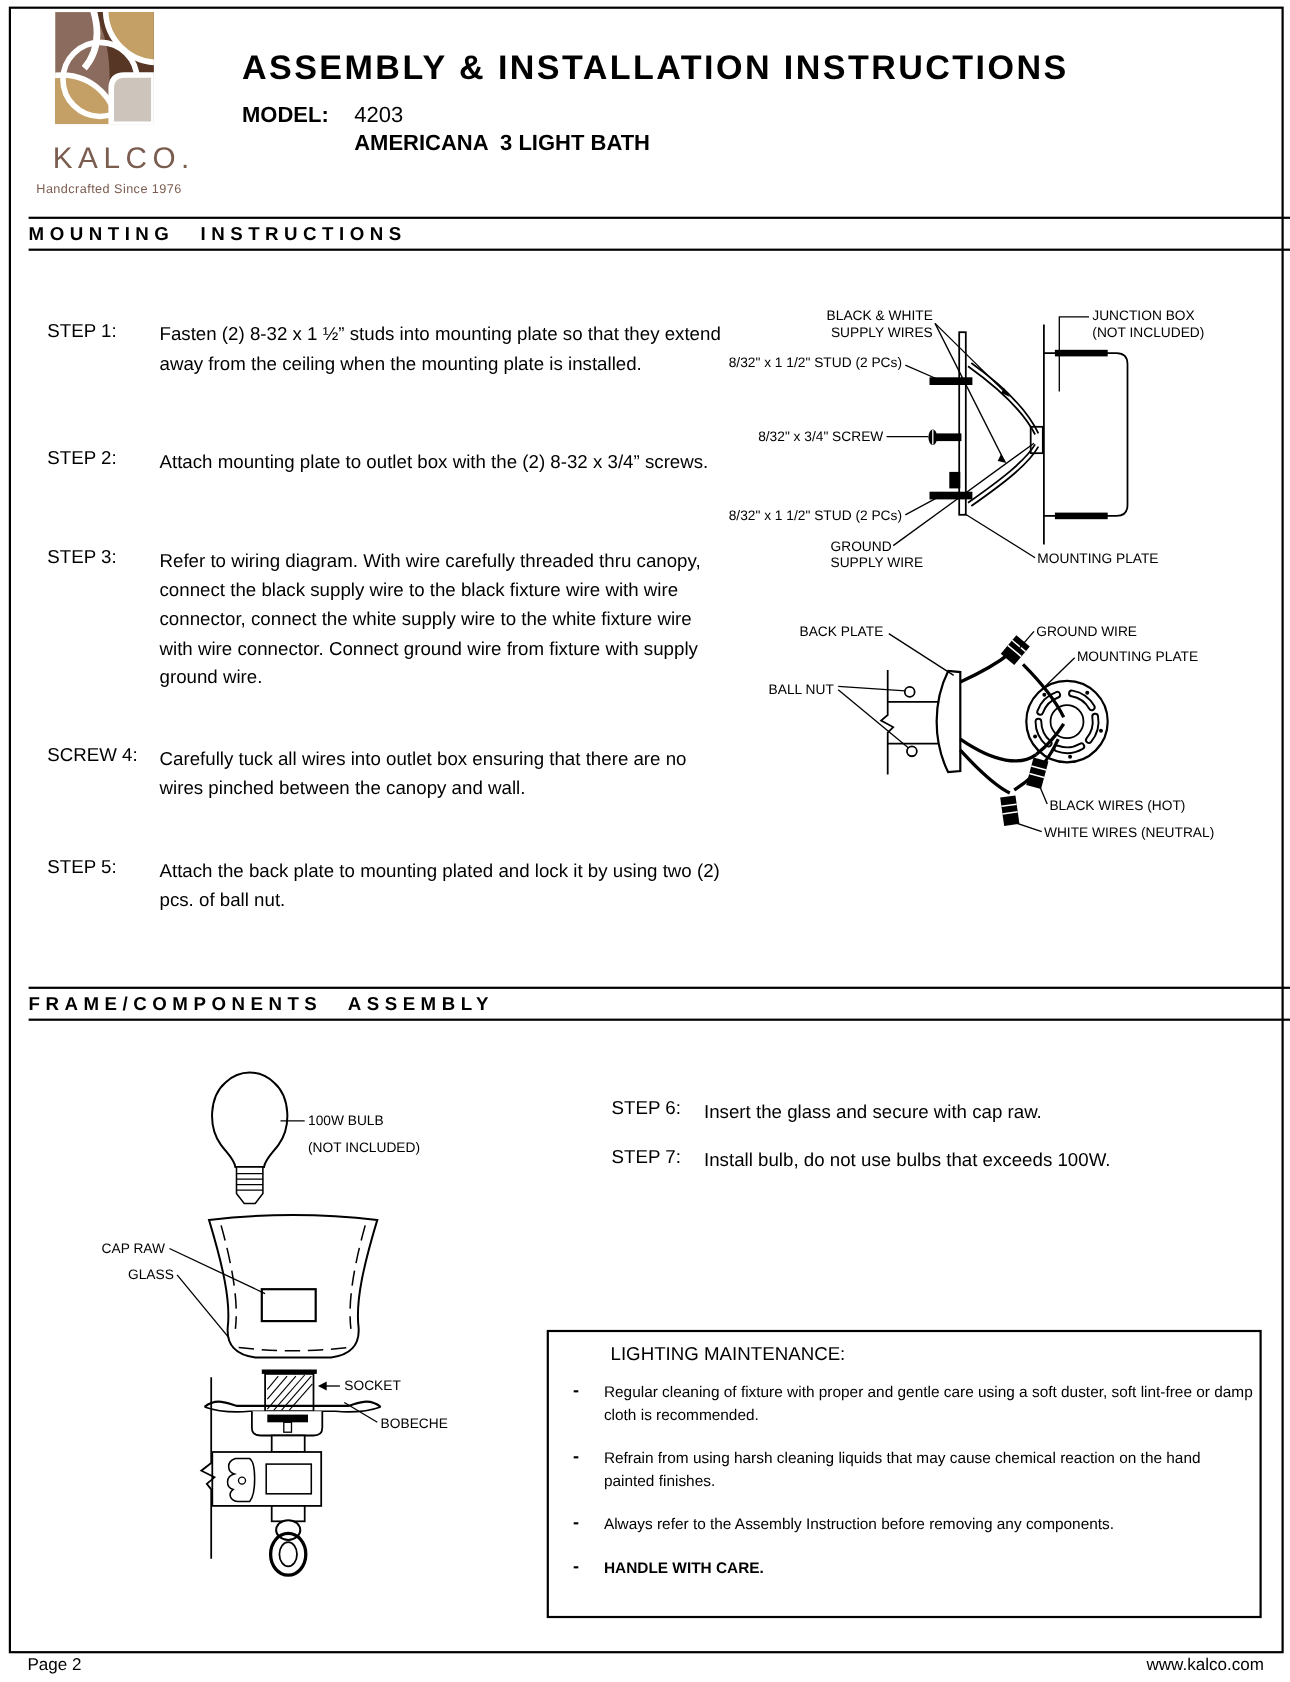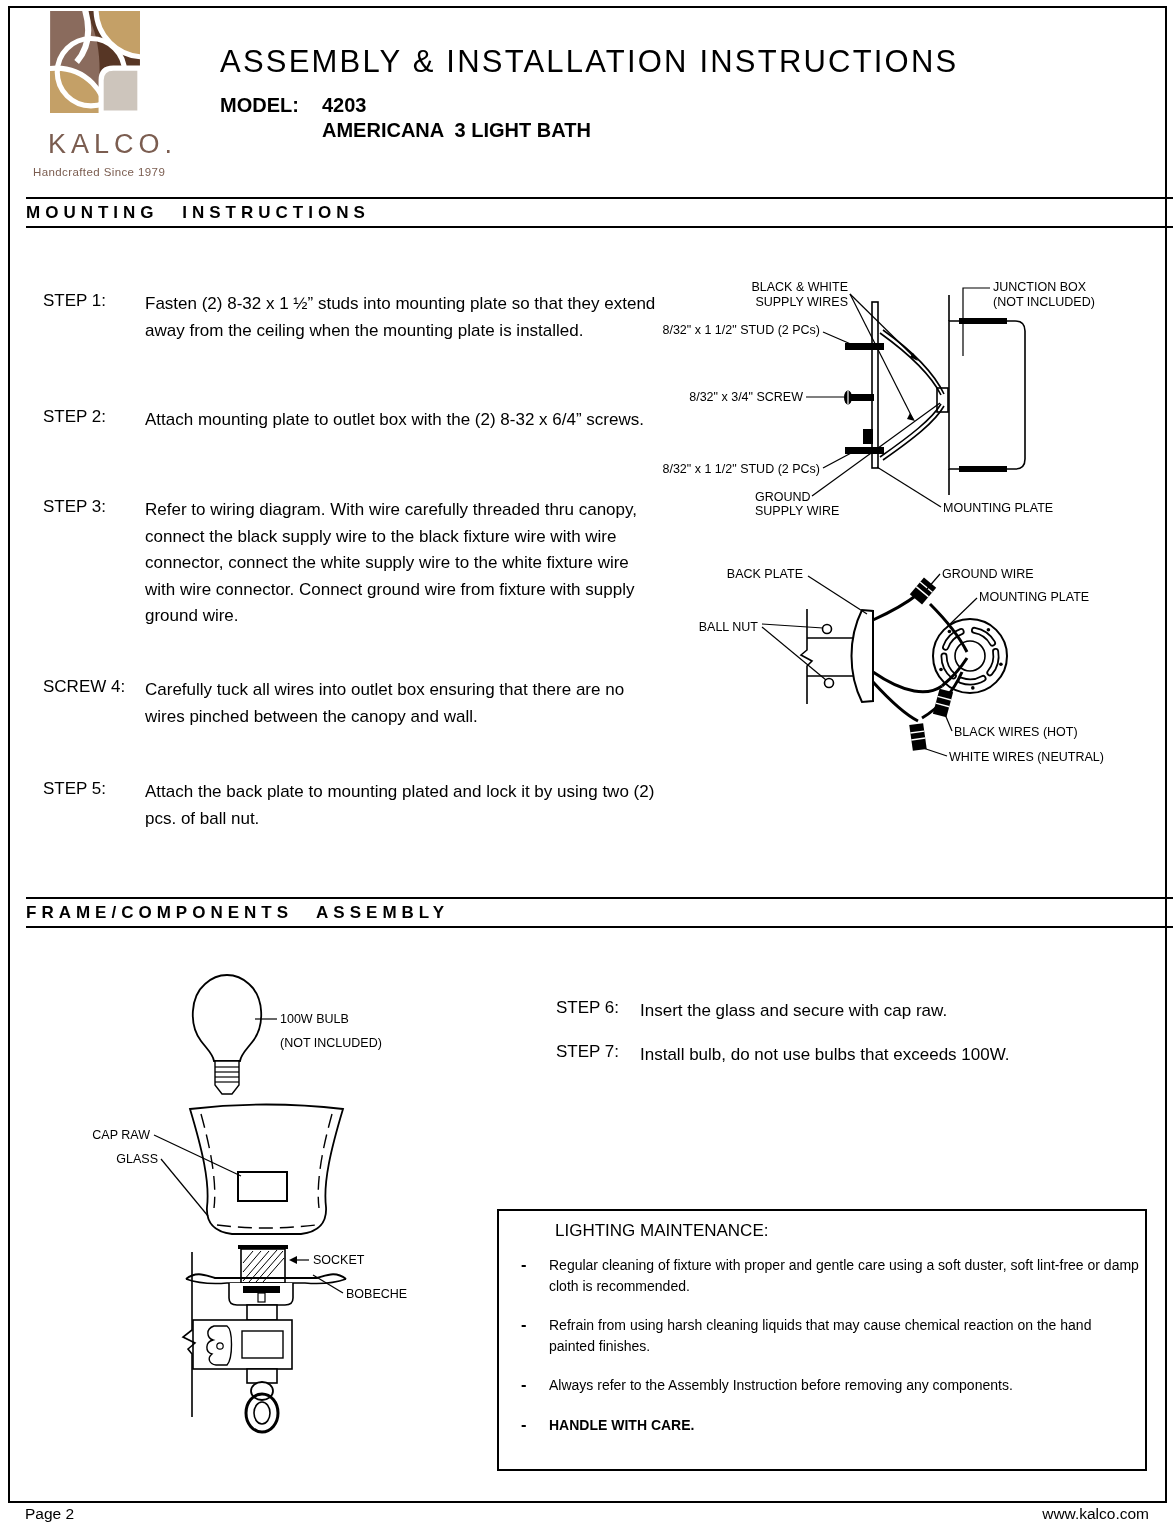--- a/index.html
+++ b/index.html
@@ -3,23 +3,23 @@
 <meta charset="utf-8">
 <style>
   * { margin:0; padding:0; box-sizing:border-box; }
   html,body { width:1173px; height:1529px; background:#fff; overflow:hidden;
     font-family:"Liberation Sans", sans-serif; color:#000; }
   .sheet { position:absolute; left:8px; top:6px; width:1159px; height:1497px;
     border:2px solid #000; background:#fff; }
   .abs { position:absolute; }
 
   
-  .title { left:210px; top:36px; font-size:31px; font-weight:normal; letter-spacing:2.2px; white-space:nowrap; }
+  .title { left:210px; top:36px; font-size:31px; font-weight:bold; letter-spacing:2.2px; white-space:nowrap; }
   .model-row { left:210px; top:86px; font-size:20px; font-weight:bold; }
-  .model-num { left:312px; top:86px; font-size:20px; font-weight:bold; }
+  .model-num { left:312px; top:86px; font-size:20px; font-weight:normal; }
   .model-name { left:312px; top:111px; font-size:20px; font-weight:bold; white-space:pre; }
   .brand-word { left:38px; top:121px; font-size:27px; letter-spacing:5px; color:#7b5d50; white-space:nowrap; }
   .brand-tag { left:23px; top:158px; font-size:11.5px; letter-spacing:0.4px; color:#7b5d50; white-space:nowrap; }
 
   
   .band { left:16px; width:100%; height:31px; border-top:2px solid #000; border-bottom:2px solid #000;
     display:flex; align-items:center; 
     font-size:17px; font-weight:bold; letter-spacing:5px; word-spacing:14px; white-space:pre; }
 
   
@@ -58,36 +58,36 @@
       <rect x="0" y="0" width="88" height="100" fill="#8a6b5d"></rect>
       <path d="M 34,0 L 88,0 L 88,100 L 44,100 C 52,62 50,24 34,0 Z" fill="#573625"></path>
       <circle cx="92" cy="-2" r="47" fill="#c4a067" stroke="#fff" stroke-width="5"></circle>
       <circle cx="6" cy="106" r="50" fill="#c4a067" stroke="#fff" stroke-width="5"></circle>
       <circle cx="40" cy="60" r="33" fill="none" stroke="#fff" stroke-width="5"></circle>
       <path d="M 50,100 L 50,68 Q 50,56 62,56 L 88,56 L 88,100 Z" fill="#cdc5bc" stroke="#fff" stroke-width="5"></path>
       <path d="M 34,-2 C 40,18 38,36 26,50" fill="none" stroke="#fff" stroke-width="6"></path>
     </g>
   </svg>
   <div class="abs brand-word">KALCO.</div>
-  <div class="abs brand-tag">Handcrafted Since 1979</div>
+  <div class="abs brand-tag">Handcrafted Since 1976</div>
 
   <div class="abs title">ASSEMBLY &amp; INSTALLATION INSTRUCTIONS</div>
   <div class="abs model-row">MODEL:</div>
   <div class="abs model-num">4203</div>
   <div class="abs model-name">AMERICANA  3 LIGHT BATH</div>
 
   <div class="abs band" style="top:189px;">MOUNTING INSTRUCTIONS</div>
 
   <div class="step" style="top:283px;">
     <div class="step-label">STEP 1:</div>
     <div class="step-text">Fasten (2) 8-32 x 1 ½” studs into mounting plate so that they extend away from the ceiling when the mounting plate is installed.</div>
   </div>
   <div class="step" style="top:399px;">
     <div class="step-label">STEP 2:</div>
-    <div class="step-text">Attach mounting plate to outlet box with the (2) 8-32 x 6/4” screws.</div>
+    <div class="step-text">Attach mounting plate to outlet box with the (2) 8-32 x 3/4” screws.</div>
   </div>
   <div class="step" style="top:489px;">
     <div class="step-label">STEP 3:</div>
     <div class="step-text">Refer to wiring diagram. With wire carefully threaded thru canopy, connect the black supply wire to the black fixture wire with wire connector, connect the white supply wire to the white fixture wire with wire connector. Connect ground wire from fixture with supply ground wire.</div>
   </div>
   <div class="step" style="top:669px;">
     <div class="step-label">SCREW 4:</div>
     <div class="step-text">Carefully tuck all wires into outlet box ensuring that there are no wires pinched between the canopy and wall.</div>
   </div>
   <div class="step" style="top:771px;">

